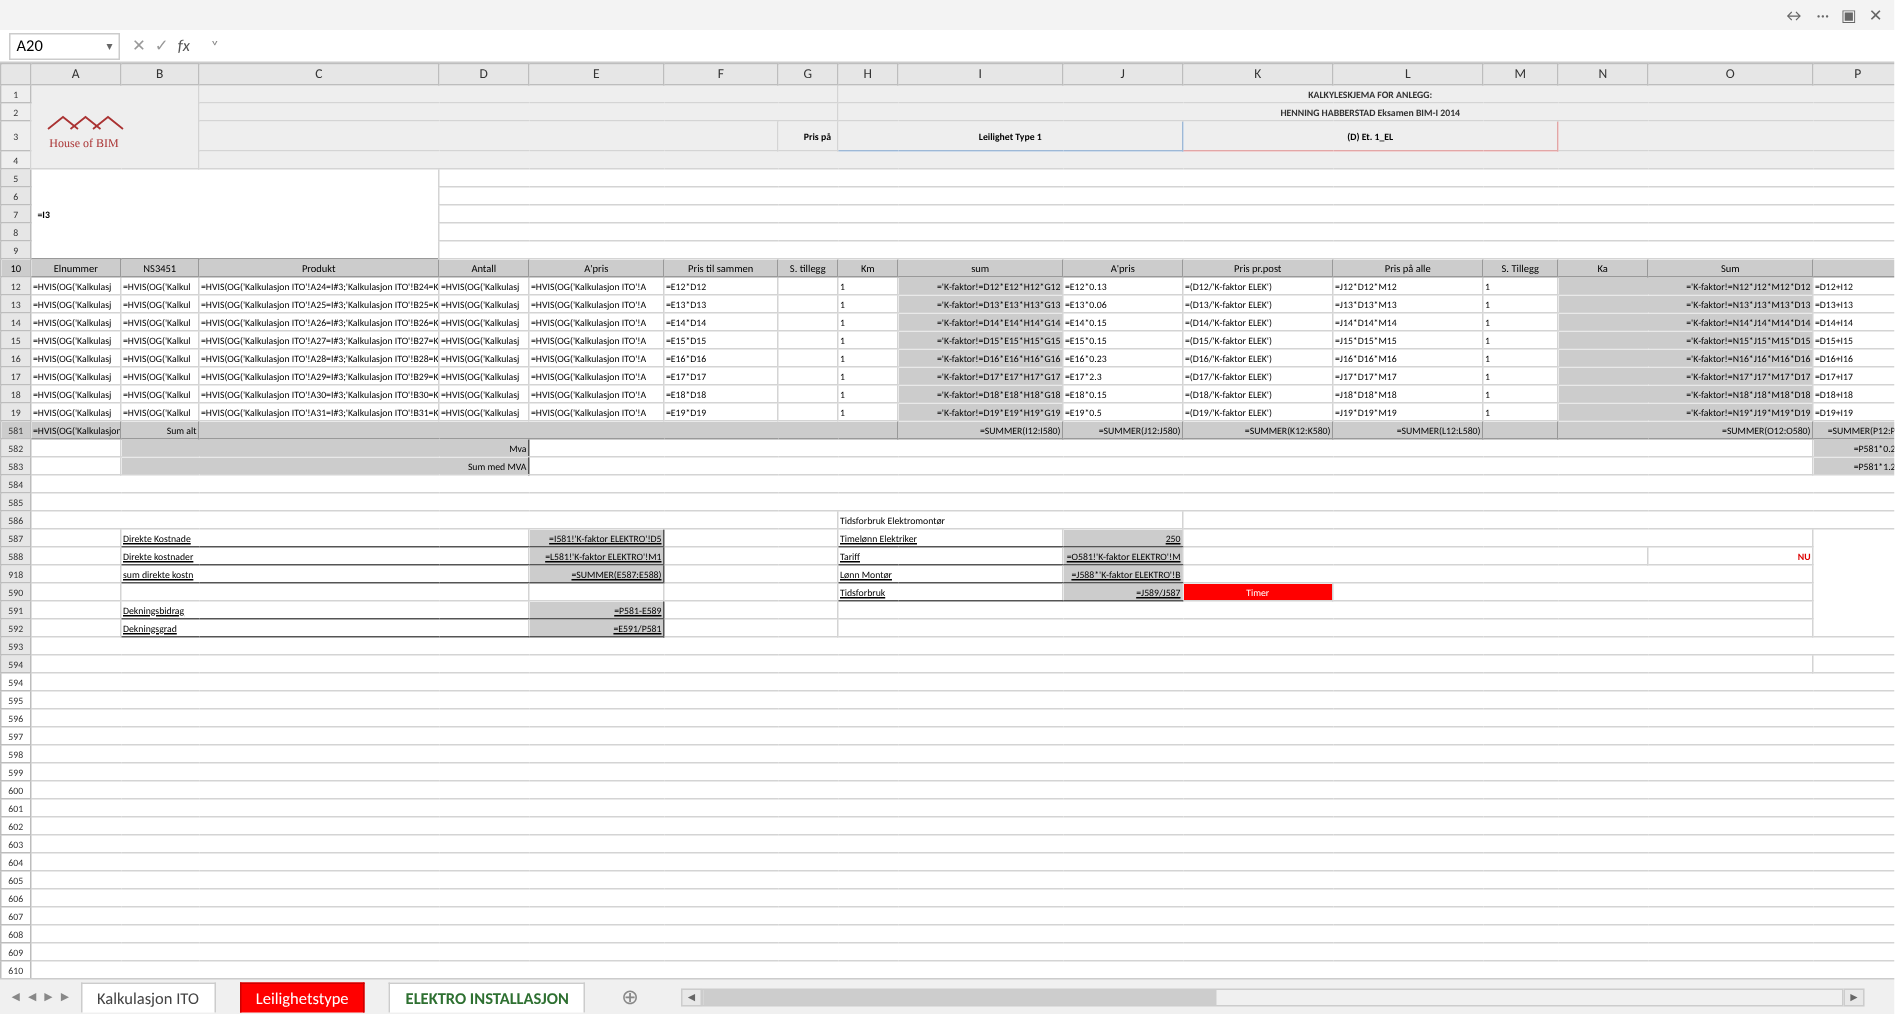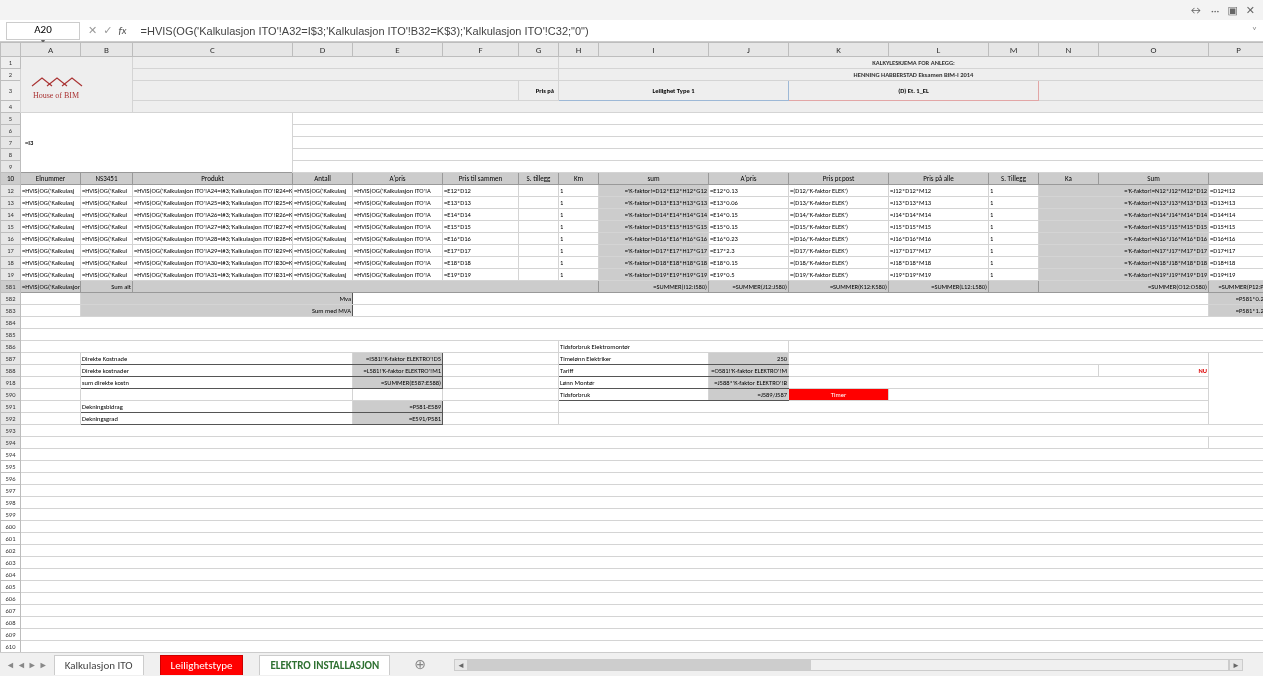--- a/index.html
+++ b/index.html
@@ -35,21 +35,20 @@
   .name-box {
     width: 74px;
     border: 1px solid #ccc;
     height: 18px;
     margin-left: 6px;
     padding: 0 4px;
     display: flex;
     align-items: center;
     justify-content: space-between;
     background: #fff;
-    flex-direction: column;
   }
   .name-box .dd { font-size: 8px; color: #666; }
   .fx-btns {
     display: flex;
     align-items: center;
     gap: 6px;
     padding: 0 8px;
     color: #999;
     font-size: 11px;
   }
@@ -158,21 +157,21 @@
     font-size: 7px;
     font-weight: normal;
     text-align: center;
     color: #000;
     border: 0.5px solid #999;
   }
   .grey { background: #ccc; text-align: right; }
   .greyhdr td { background: #ccc; border: 0.5px solid #999; }
   .databox-left { border-left: 1px solid #555 !important; }
   .databox-right { border-right: 1px solid #555 !important; }
-  .databox-top { border-top: 1px solid #555 !important; }
+  .databox-top { border-top: 1px solid #555 !important; text-decoration: underline; }
   .databox-bot { border-bottom: 1px solid #555 !important; }
   .redfill { background: #ff0000; color: #fff; text-align: center; font-size: 7px; }
   .minitext { font-size: 6px; color: #000; }
   .sheet-tabs {
     height: 24px;
     background: #f0f0f0;
     border-top: 1px solid #ccc;
     display: flex;
     align-items: center;
     font-size: 11px;
@@ -254,21 +253,20 @@
 <div class="formula-bar">
   <div class="name-box">
     <span>A20</span>
     <span class="dd">▾</span>
   </div>
   <div class="fx-btns">
     <span>✕</span>
     <span>✓</span>
     <span class="fx">fx</span>
   </div>
-  <input class="formula-input" value="=HVIS(OG('Kalkulasjon ITO'!A32=I$3;'Kalkulasjon ITO'!B32=K$3);'Kalkulasjon ITO'!C32;&quot;0&quot;)" style="">
   <span class="expand">˅</span>
 </div>
 
 <div class="sheet-wrap">
 <table class="grid">
 <colgroup>
   <col style="width:20px">
         <col style="width:60px">
         <col style="width:52px">
         <col style="width:160px">

